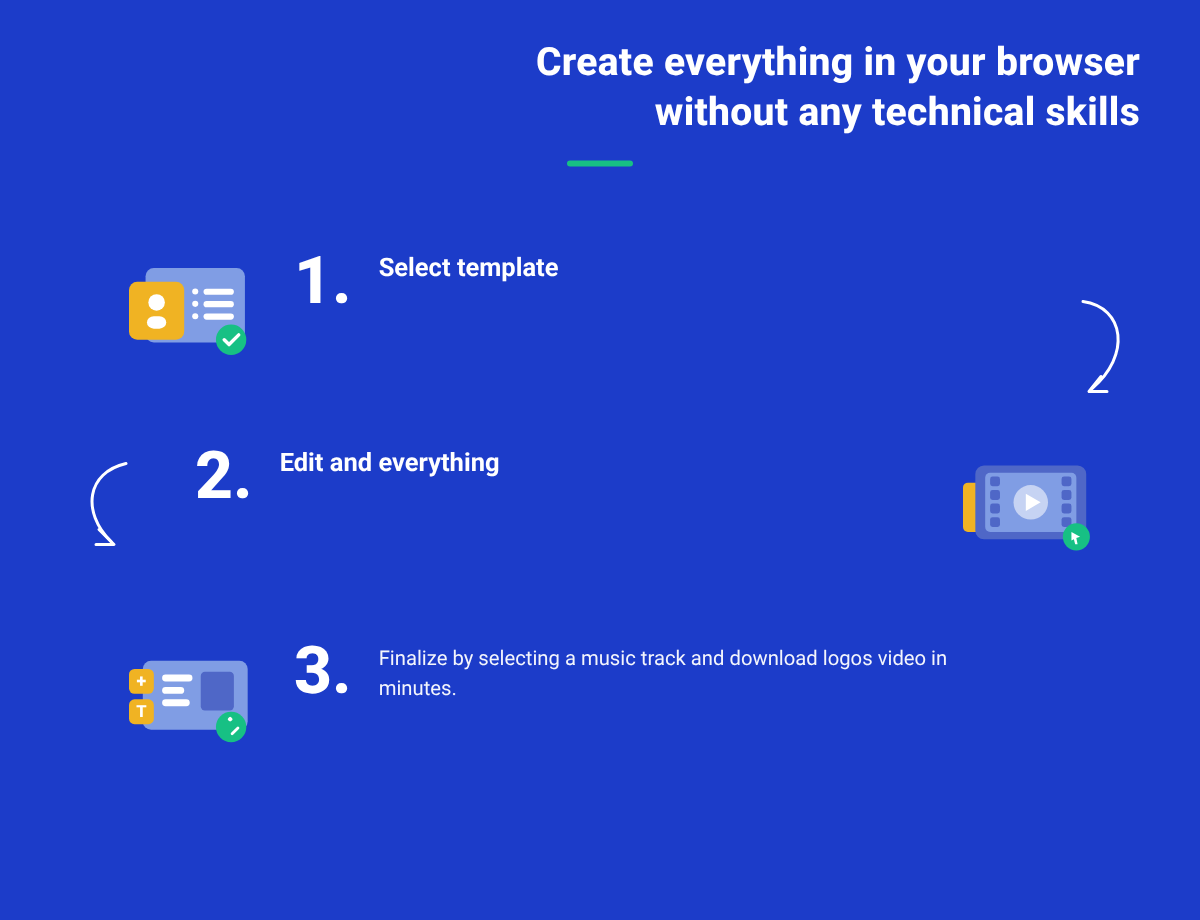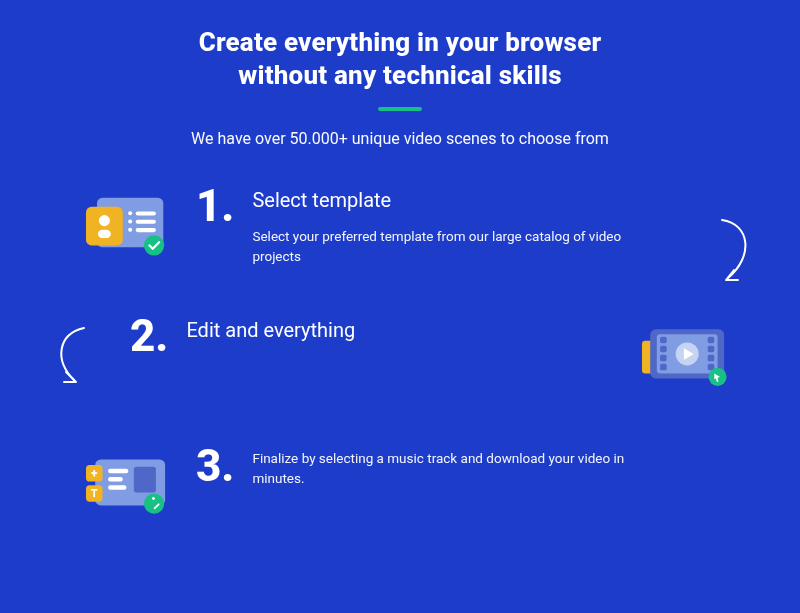--- a/index.html
+++ b/index.html
@@ -13,20 +13,21 @@
   }
   .hero {
     text-align: center;
     padding: 26px 40px 0;
   }
   .hero h1 {
     font-size: 26px;
     font-weight: 800;
     line-height: 1.25;
     letter-spacing: 0.2px;
+    text-align: right;
   }
   .divider {
     width: 44px;
     height: 4px;
     background: #17c084;
     border-radius: 2px;
     margin: 16px auto 18px;
   }
   .subtitle {
     font-size: 16px;
@@ -56,22 +57,22 @@
     font-weight: 800;
     line-height: 1;
     margin-top: -4px;
     flex-shrink: 0;
     min-width: 34px;
   }
   .step-body {
     flex: 1;
   }
   .step-title {
-    font-size: 20px;
-    font-weight: 400;
+    font-size: 17px;
+    font-weight: 700;
     margin-bottom: 14px;
   }
   .step-desc {
     font-size: 13.5px;
     line-height: 1.5;
     opacity: 0.95;
     max-width: 390px;
   }
   
   .step1 { padding-left: 30px; }
@@ -96,21 +97,20 @@
     top: 176px;
   }
 </style>
 </head>
 <body>
 
 <div class="hero">
   <h1 style="white-space:pre-line">Create everything in your browser
 without any technical skills</h1>
   <div class="divider"></div>
-  <p class="subtitle">We have over 50.000+ unique video scenes to choose from</p>
 </div>
 
 <div class="steps">
 
   <div class="step step1">
     <div class="step-icon">
       <svg width="100" height="74" viewBox="0 0 100 74">
         <rect x="12" y="4" width="72" height="54" rx="6" fill="#809de4"></rect>
         <rect x="0" y="14" width="40" height="42" rx="6" fill="#f0b323"></rect>
         <circle cx="20" cy="29" r="6" fill="#fff"></circle>
@@ -121,21 +121,20 @@
         <rect x="54" y="28" width="22" height="4.5" rx="2.25" fill="#fff"></rect>
         <circle cx="48" cy="39" r="2.2" fill="#fff"></circle>
         <rect x="54" y="37" width="22" height="4.5" rx="2.25" fill="#fff"></rect>
         <circle cx="74" cy="56" r="11" fill="#17c084"></circle>
         <path d="M69 56 l3.5 3.5 l7 -7" stroke="#fff" stroke-width="2.5" fill="none" stroke-linecap="round" stroke-linejoin="round"></path>
       </svg>
     </div>
     <div class="step-num">1.</div>
     <div class="step-body">
       <div class="step-title">Select template</div>
-      <div class="step-desc">Select your preferred template from our large catalog of video projects</div>
     </div>
   </div>
 
   <div class="step step2">
     <div class="step-num">2.</div>
     <div class="step-body">
       <div class="step-title">Edit and everything</div>
     </div>
     <div class="step-icon step2-right">
       <svg width="112" height="82" viewBox="0 0 112 82">
@@ -173,21 +172,21 @@
         <rect x="24" y="25" width="16" height="5" rx="2.5" fill="#fff"></rect>
         <rect x="24" y="34" width="20" height="5" rx="2.5" fill="#fff"></rect>
         <rect x="52" y="14" width="24" height="28" rx="3" fill="#4f67c7"></rect>
         <circle cx="74" cy="54" r="11" fill="#17c084"></circle>
         <rect x="70" y="57" width="8" height="2" rx="1" fill="#fff" transform="rotate(-45 74 54)"></rect>
         <rect x="76" y="48" width="3" height="3" rx="1" fill="#fff" transform="rotate(-45 74 54)"></rect>
       </svg>
     </div>
     <div class="step-num">3.</div>
     <div class="step-body">
-      <div class="step-desc">Finalize by selecting a music track and download your video in minutes.</div>
+      <div class="step-desc">Finalize by selecting a music track and download logos video in minutes.</div>
     </div>
   </div>
 
   <div class="arrow-right">
     <svg width="44" height="72" viewBox="0 0 44 72">
       <path d="M10 4 C 38 8, 42 40, 16 62" stroke="#fff" stroke-width="2" fill="none" stroke-linecap="round"></path>
       <path d="M22 54 L14 64 L26 64" stroke="#fff" stroke-width="2" fill="none" stroke-linecap="round" stroke-linejoin="round"></path>
     </svg>
   </div>
   <div class="arrow-left">

